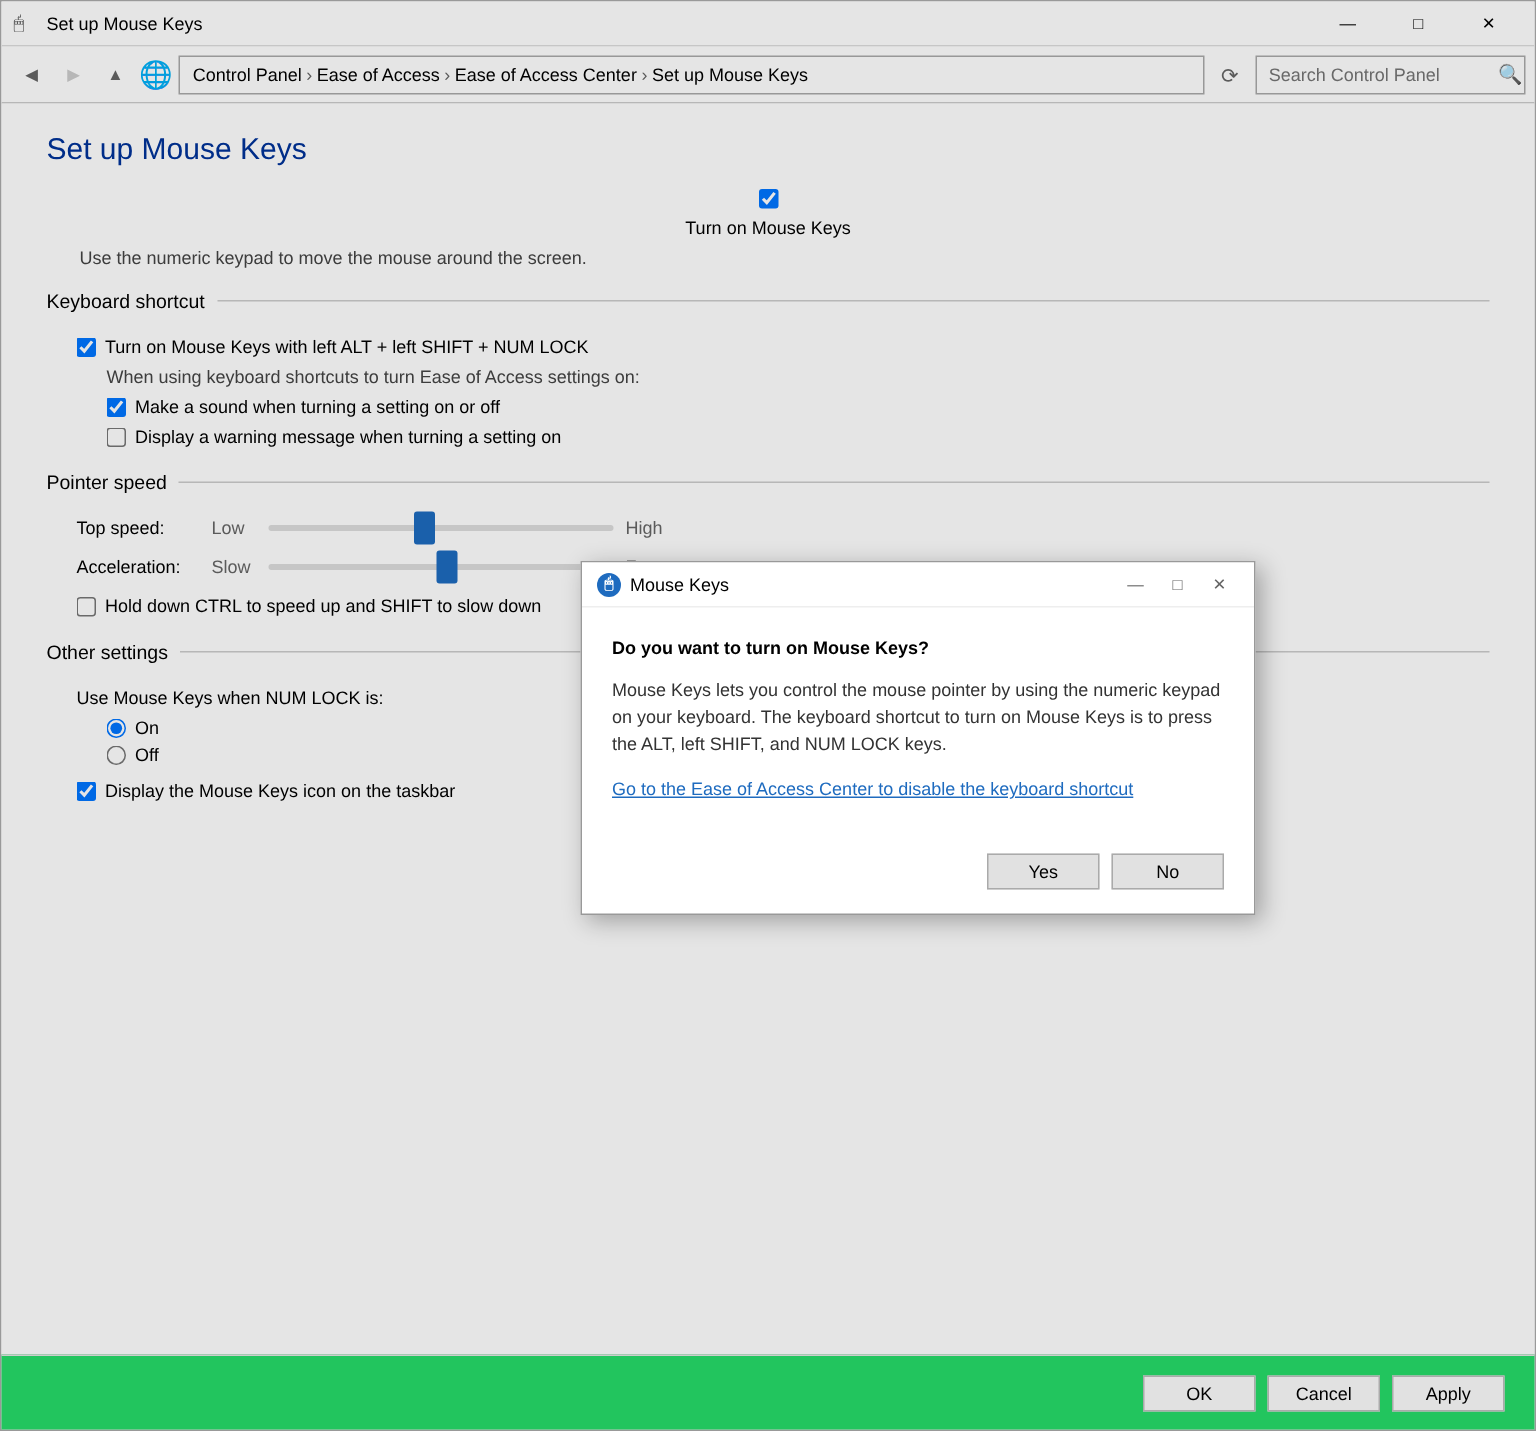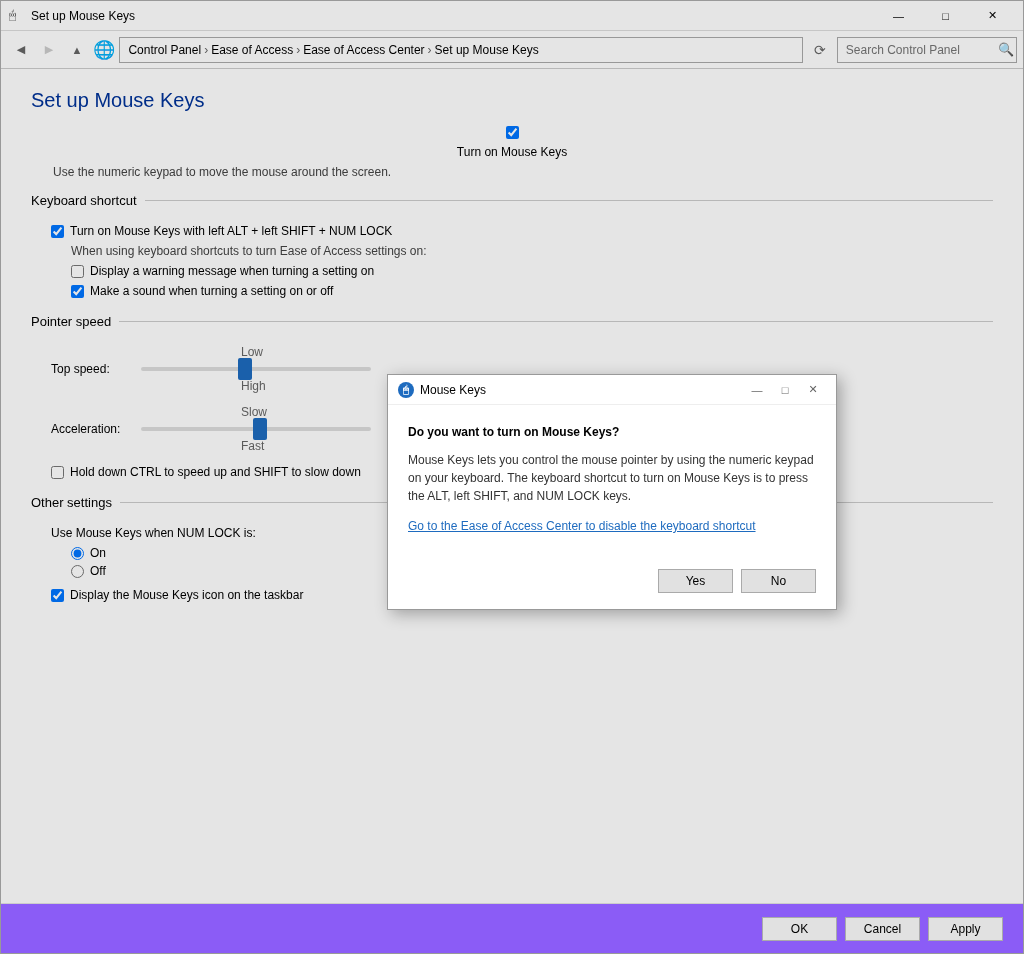--- a/index.html
+++ b/index.html
@@ -214,21 +214,20 @@
     .slider-label {
       font-size: 12px;
       color: #000;
       width: 90px;
     }
 
     .slider-container {
       display: flex;
       align-items: center;
       gap: 8px;
-      flex-direction: column;
     }
 
     .slider-min-label, .slider-max-label {
       font-size: 12px;
       color: #666;
       width: 30px;
     }
 
     .slider-max-label { text-align: left; }
 
@@ -257,21 +256,21 @@
       display: flex;
       align-items: center;
       gap: 6px;
       margin-bottom: 4px;
       font-size: 12px;
     }
 
     
     .bottom-bar {
       height: 50px;
-      background: #8b5cf6;
+      background: #22c55e;
       border-top: 1px solid #ccc;
       display: flex;
       align-items: center;
       justify-content: flex-end;
       padding: 4px 20px;
       gap: 8px;
     }
 
     .bottom-btn {
       min-width: 75px;
@@ -456,26 +455,26 @@
     <div class="section">
       <div class="section-header">Keyboard shortcut</div>
       <div class="section-content">
         <div class="checkbox-row">
           <input type="checkbox" id="kbshortcut" checked="" style="">
           <label for="kbshortcut">Turn on Mouse Keys with left ALT + left SHIFT + NUM LOCK</label>
         </div>
         <div class="sub-section">
           <div class="sub-label">When using keyboard shortcuts to turn Ease of Access settings on:</div>
           <div class="checkbox-row">
+            <input type="checkbox" id="sound" checked="" style="">
+            <label for="sound">Make a sound when turning a setting on or off</label>
+          </div>
+          <div class="checkbox-row">
             <input type="checkbox" id="warning" style="">
             <label for="warning">Display a warning message when turning a setting on</label>
-          </div>
-          <div class="checkbox-row">
-            <input type="checkbox" id="sound" checked="" style="">
-            <label for="sound">Make a sound when turning a setting on or off</label>
           </div>
         </div>
       </div>
     </div>
 
     <div class="section">
       <div class="section-header">Pointer speed</div>
       <div class="section-content">
 
         <div class="slider-row">

